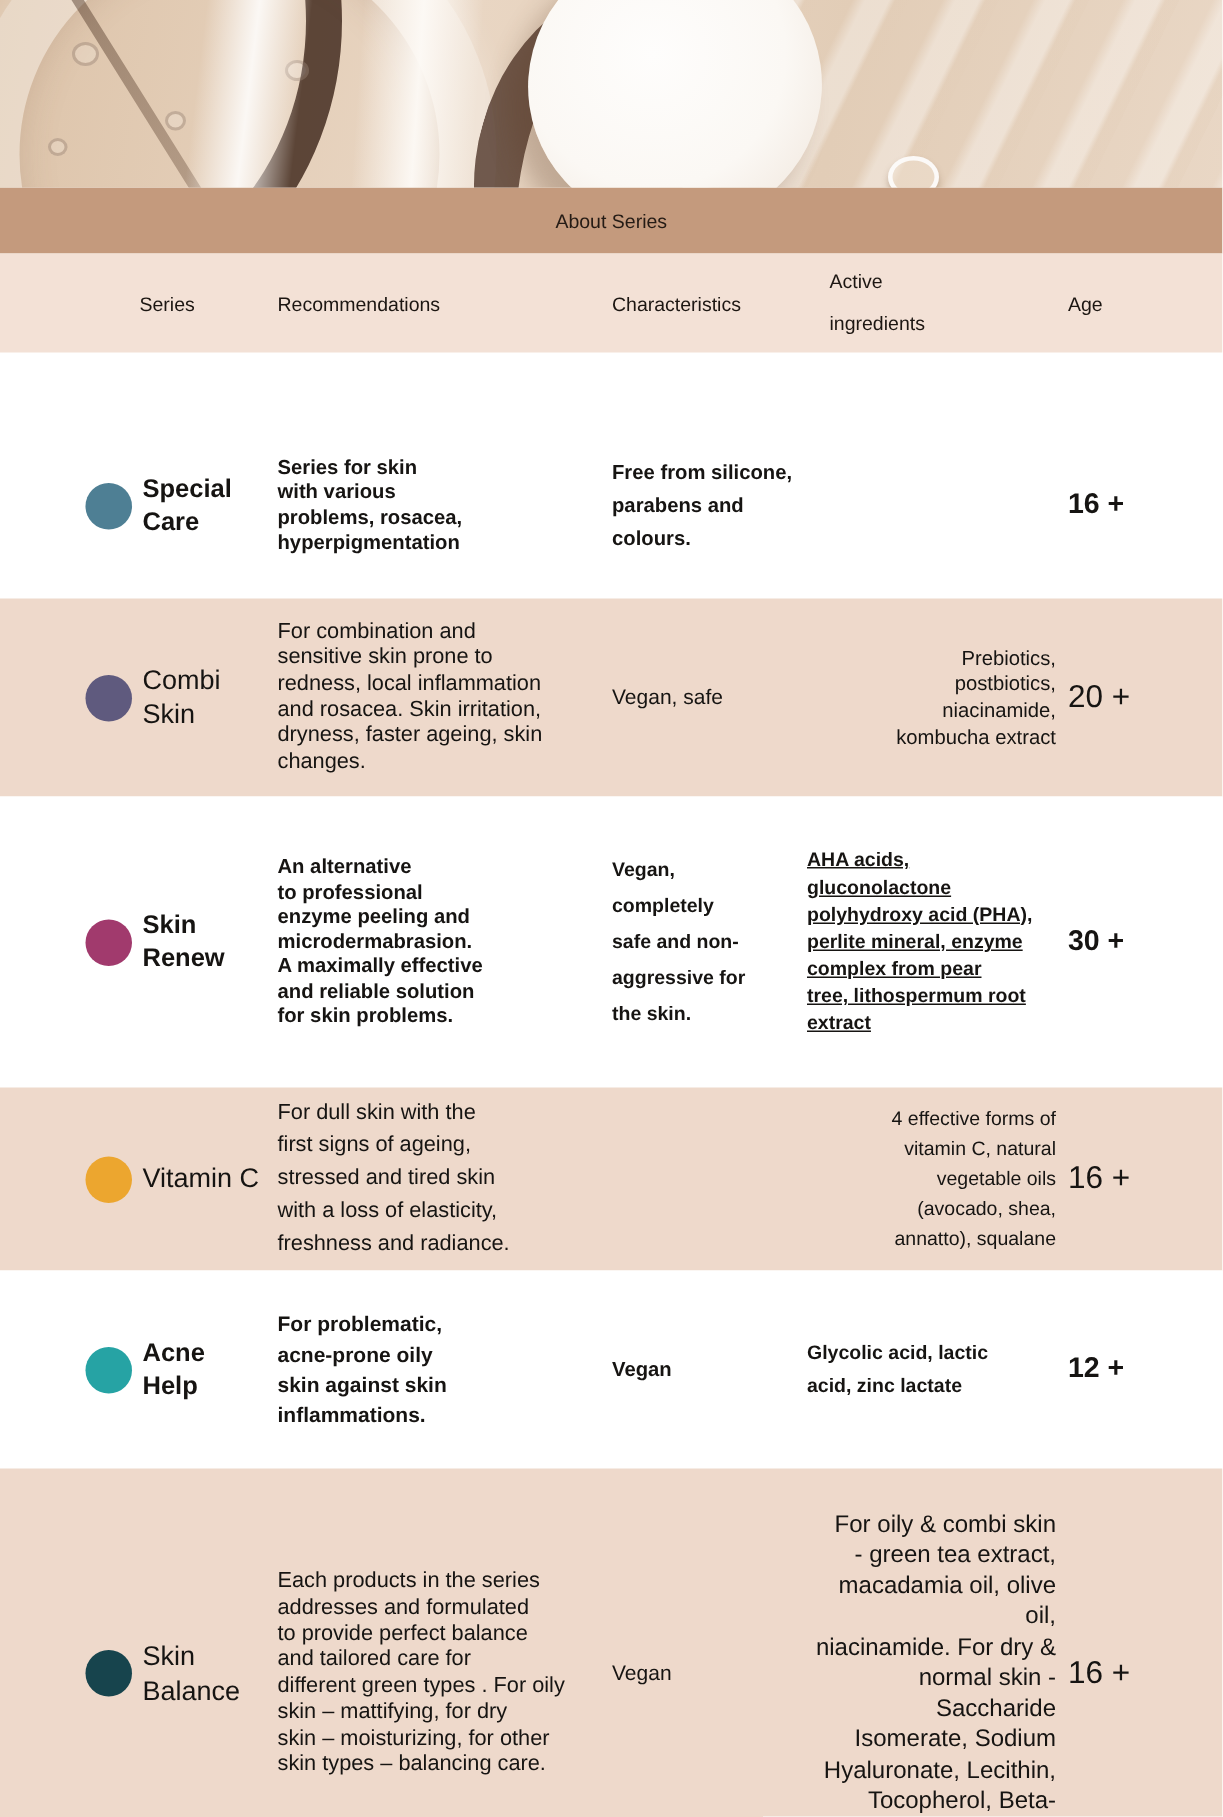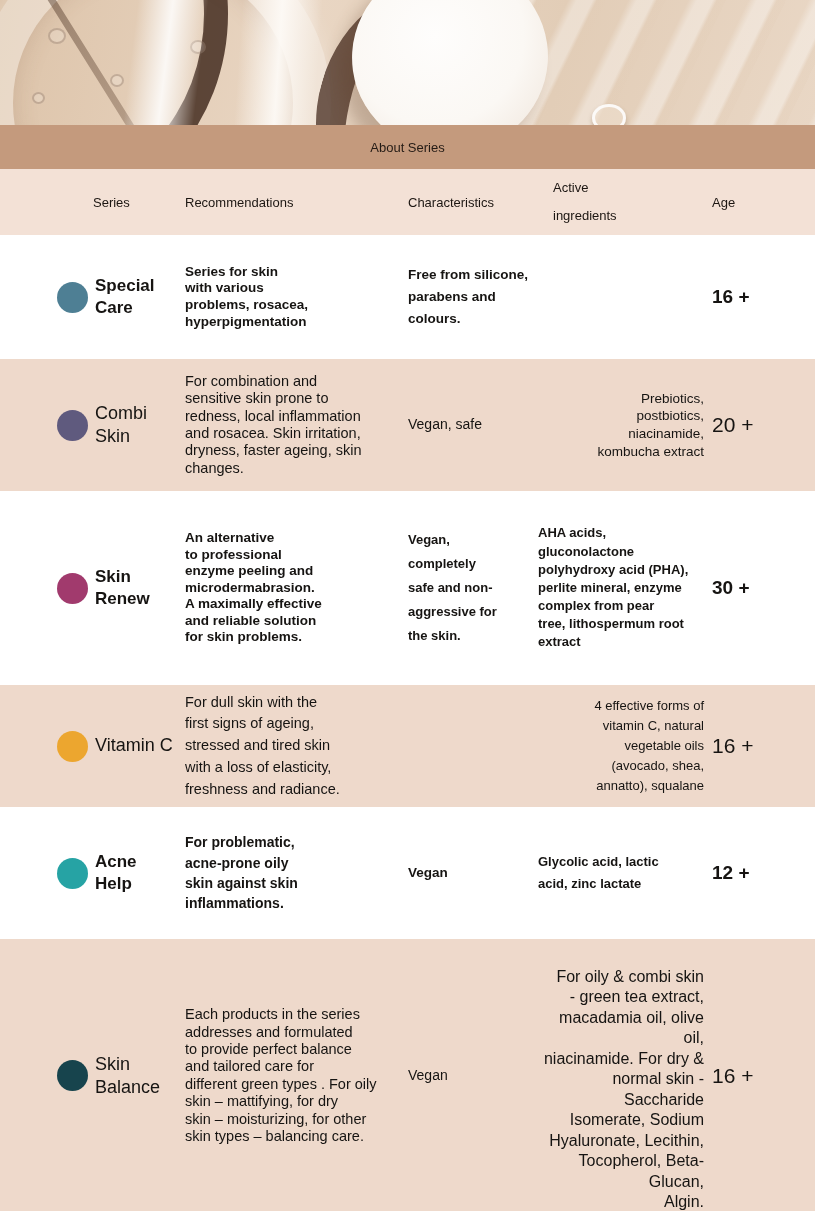--- a/index.html
+++ b/index.html
@@ -53,30 +53,30 @@
   .series-name{white-space:pre-line;}
   .style-a .series-name{font-weight:700;font-size:17px;line-height:1.32;}
   .style-b .series-name{font-weight:400;font-size:18px;line-height:1.28;}
   .style-a .rec{font-weight:700;font-size:13.5px;line-height:1.23;}
   .style-a .char{font-weight:700;font-size:13.5px;line-height:1.62;}
   .style-a .active{font-weight:700;font-size:13px;line-height:1.42;}
   .style-b .rec{font-weight:400;font-size:14.5px;line-height:1.2;}
   .style-b .char{font-weight:400;font-size:14px;line-height:1.25;}
   .style-b .active{font-weight:400;font-size:13.5px;line-height:1.3;text-align:right;}
   .r2 .char{line-height:1.85;font-size:13px;}
-  .r2 .active{line-height:1.4;font-size:13px;}
+  .r2 .active{line-height:1.4;font-size:13px;text-decoration:underline;}
   .r3 .rec{line-height:1.5;}
   .r3 .active{line-height:1.55;font-size:13px;}
   .r4 .rec{font-size:14px;line-height:1.45;}
   .r4 .active{line-height:1.7;font-size:13px;}
   .r5 .active{font-size:16px;line-height:1.28;margin-top:28px;}
   .age{font-size:20px;padding-right:0;}
   .style-a .age{font-weight:600;font-size:19px;}
   .style-b .age{font-weight:400;font-size:21px;}
-  .r0{min-height:124px;} .r1{min-height:132px;} .r2{min-height:194px;}
+  .r0{min-height:124px;margin-top:40px;} .r1{min-height:132px;} .r2{min-height:194px;}
   .r3{min-height:122px;} .r4{min-height:132px;} .r5{min-height:180px;}
   
   .footer{padding:33px 0 0 57px;}
   .page-num{font-size:22px;font-weight:700;color:#8a8d92;letter-spacing:1.5px;}
 </style>
 </head>
 <body>
 
 <div class="photo">
   <div class="streaks"></div>

